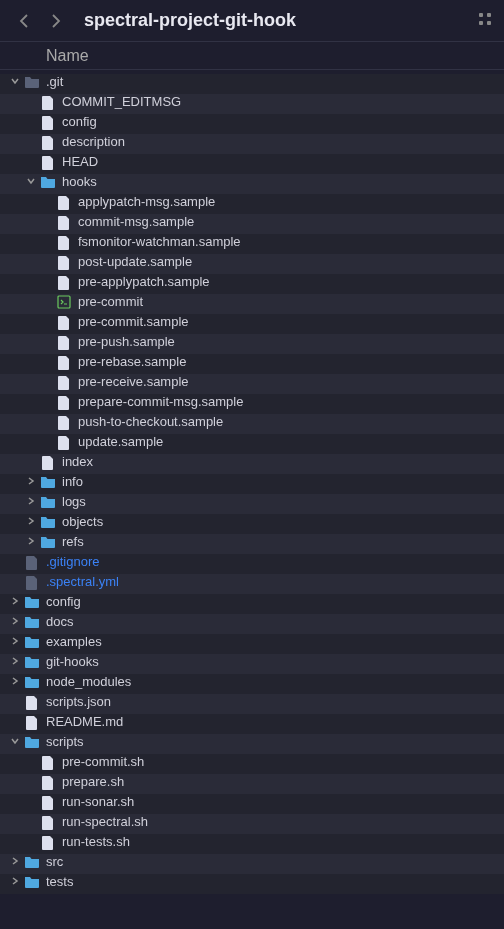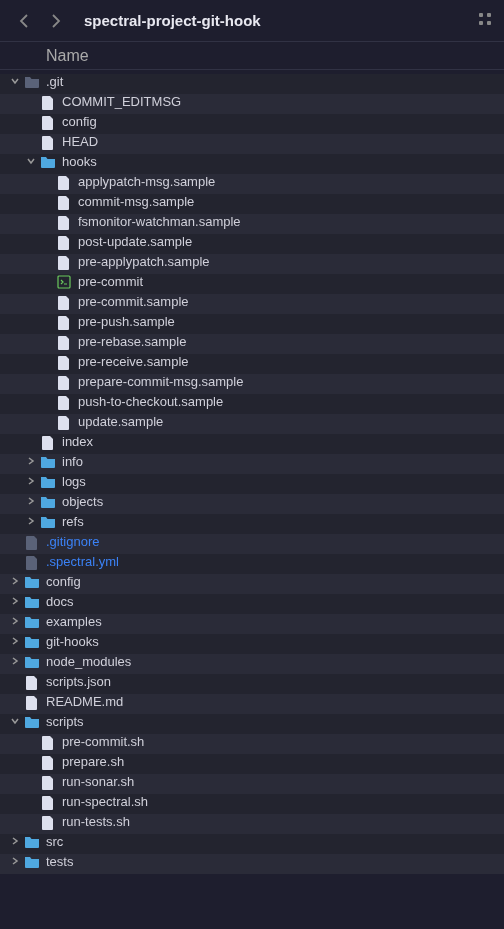--- a/index.html
+++ b/index.html
@@ -24,21 +24,21 @@
       height: 24px;
       display: flex;
       align-items: center;
       justify-content: center;
       color: #888;
       cursor: pointer;
       margin-right: 8px;
     }
     .title {
       color: #e8e8f0;
-      font-size: 15px;
+      font-size: 18px;
       font-weight: 600;
       margin-left: 8px;
     }
     .right-controls {
       margin-left: auto;
       color: #888;
     }
     .column-header {
       padding: 6px 0 6px 46px;
       color: #aaa;
@@ -149,20 +149,30 @@
       <span class="label">config</span>
     </div>
     <div class="row">
       <span class="spacer"></span>
       <span class="chevron"></span>
       <span class="icon file-icon">
         <svg width="12" height="15" viewBox="0 0 12 15">
           <path d="M1 1 h7 l3 3 v10 a1 1 0 0 1 -1 1 H1 a1 1 0 0 1 -1 -1 V2 a1 1 0 0 1 1 -1 Z" fill="currentColor"></path>
         </svg>
       </span>
+      <span class="label">description</span>
+    </div>
+    <div class="row">
+      <span class="spacer"></span>
+      <span class="chevron"></span>
+      <span class="icon file-icon">
+        <svg width="12" height="15" viewBox="0 0 12 15">
+          <path d="M1 1 h7 l3 3 v10 a1 1 0 0 1 -1 1 H1 a1 1 0 0 1 -1 -1 V2 a1 1 0 0 1 1 -1 Z" fill="currentColor"></path>
+        </svg>
+      </span>
       <span class="label">HEAD</span>
     </div>
     <div class="row">
       <span class="spacer"></span>
       <span class="chevron">
         <svg width="10" height="10" viewBox="0 0 10 10">
           <path d="M2 3 L5 7 L8 3" stroke="currentColor" stroke-width="1.5" fill="none"></path>
         </svg>
       </span>
       <span class="icon folder">

